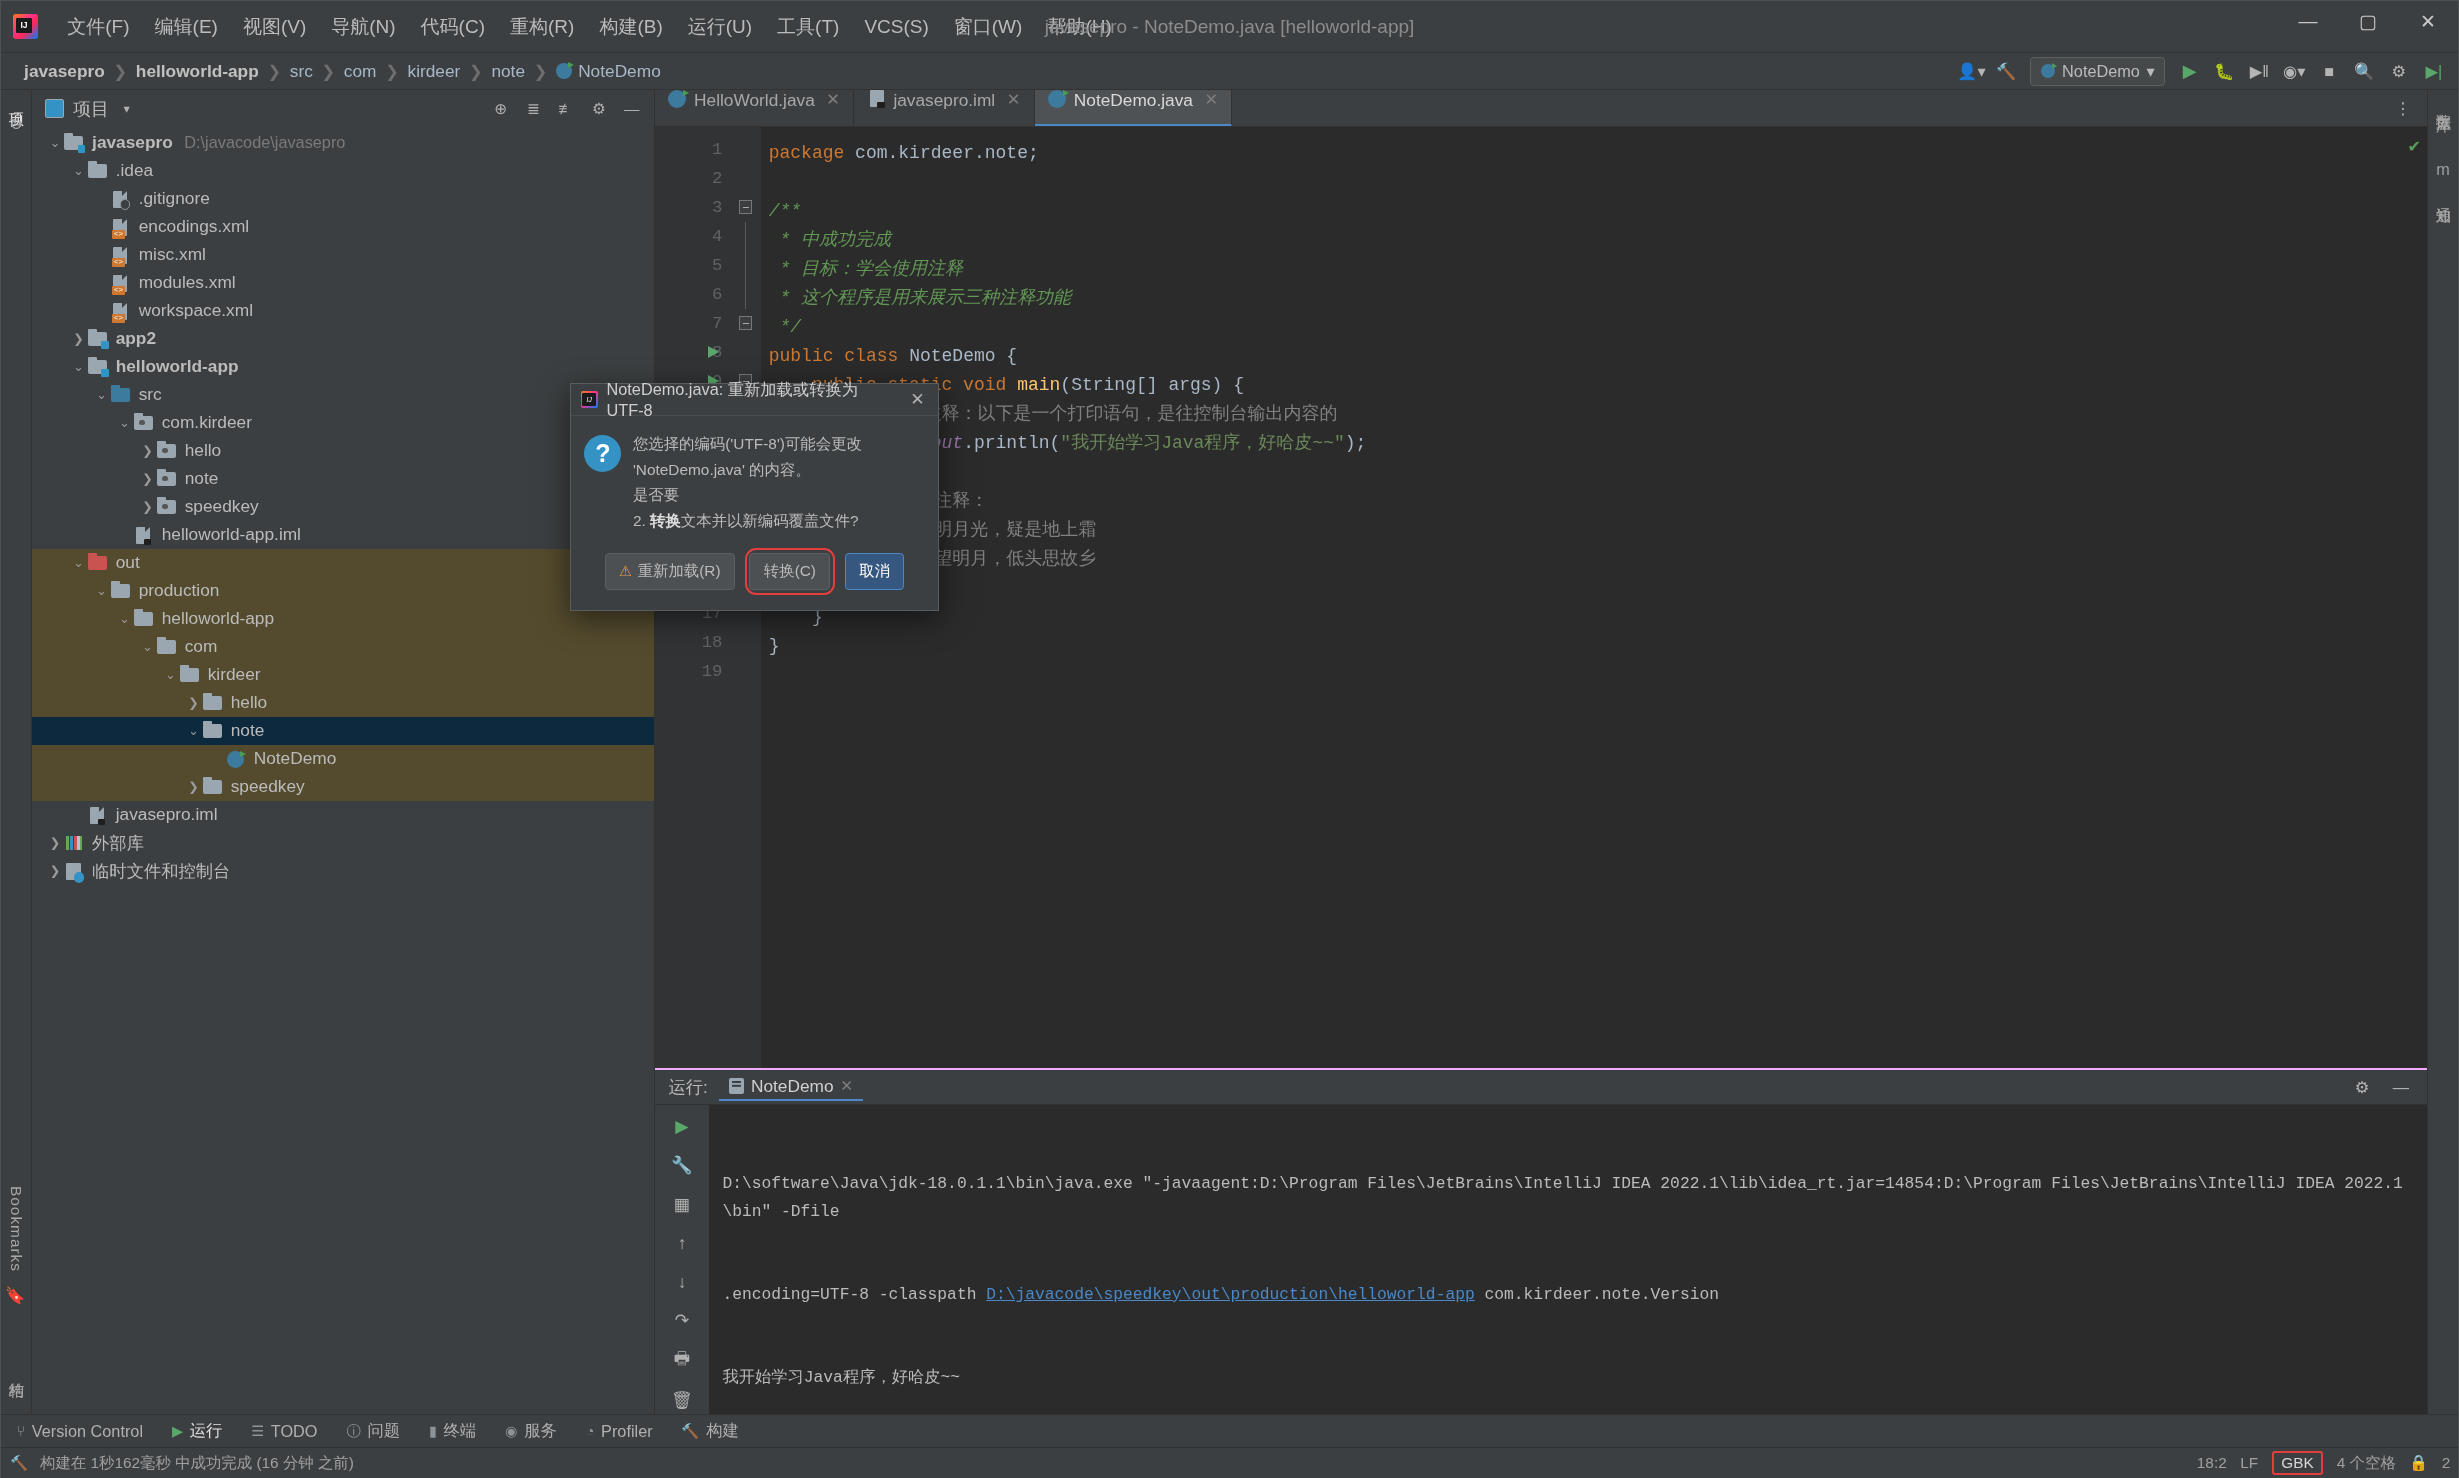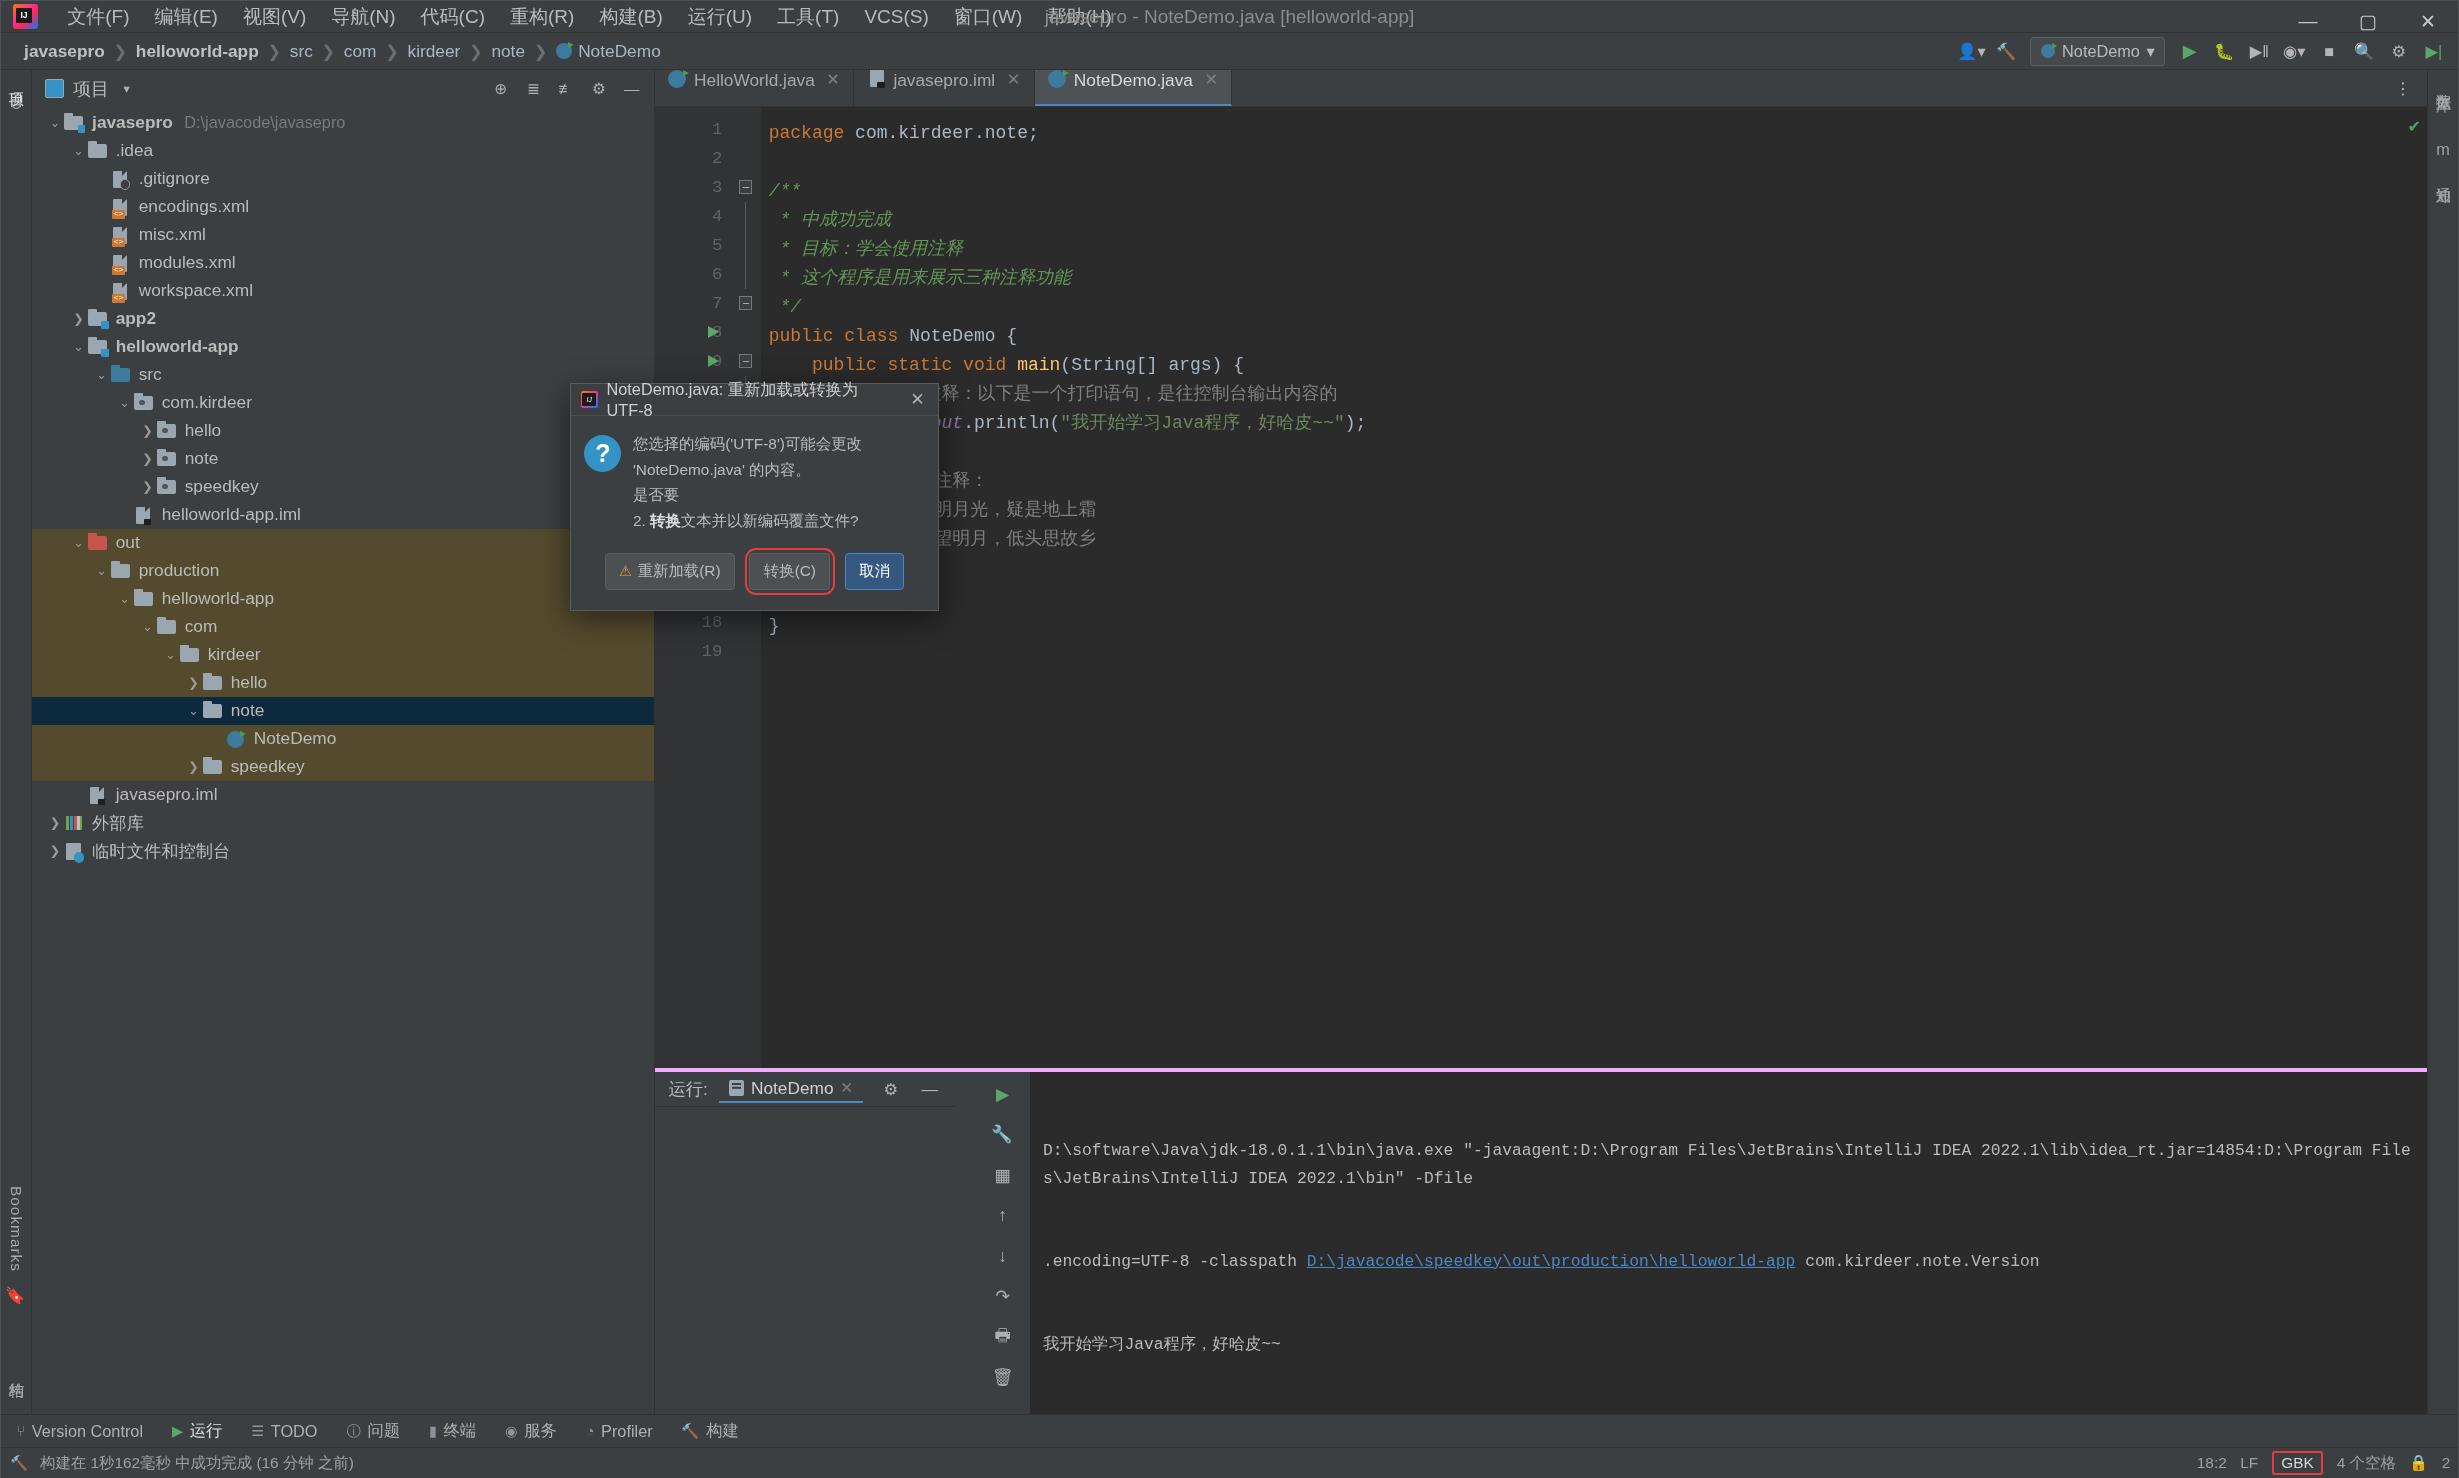--- a/index.html
+++ b/index.html
@@ -12,21 +12,21 @@
   .app {
     position: relative;
     width: 2459px; height: 1479px;
     background: #3c3f41;
     display: flex; flex-direction: column;
     border: 1.9px solid #4e5254;
   }
 
   
   .titlebar {
-    height: 32px; flex: none;
+    height: 52px; flex: none;
     background: #3c3f41;
     display: flex; align-items: center;
     padding-left: 11.5px;
     border-bottom: 1px solid #323232;
     position: relative;
   }
   .ij-logo {
     width: 25px; height: 25px; margin-right: 17.3px;
     background: linear-gradient(135deg,#f97a12 0%,#ff318c 40%,#fe2857 60%,#007efc 100%);
     border-radius: 2.9px; position: relative; flex: none;
@@ -294,22 +294,22 @@
     display: flex; align-items: center; gap: 5.8px;
   }
   .dbtn.default { background: #365880; border-color: #4a88c7; color: #fff; }
   .warn-tri { color: #e8a33d; font-size: 14.4px; }
   .redbox {
     border: 2.9px solid #e33e3e; border-radius: 11px; padding: 2.9px;
   }
 
   
   .console-panel {
-    height: 346px; flex: none; background: #3c3f41; border-top: 4px solid #f0abfc;
-    display: flex; flex-direction: row; gap: 20px;
+    height: 346px; flex: none; background: #3c3f41; border-top: 2px solid #f0abfc;
+    display: flex; flex-direction: column;
   }
   .console-head {
     height: 35px; flex: none; display: flex; align-items: center; padding: 0 9.6px 0 13.4px;
     gap: 11.5px; border-bottom: 1px solid #323232;
   }
   .ch-label { color: #bbbbbb; font-size: 17.3px; }
   .ch-tab {
     display: flex; align-items: center; gap: 6.7px; color: #d0d0d0; font-size: 17.3px;
     padding: 2.9px 9.6px; border-bottom: 2.9px solid #4a88c7;
   }

